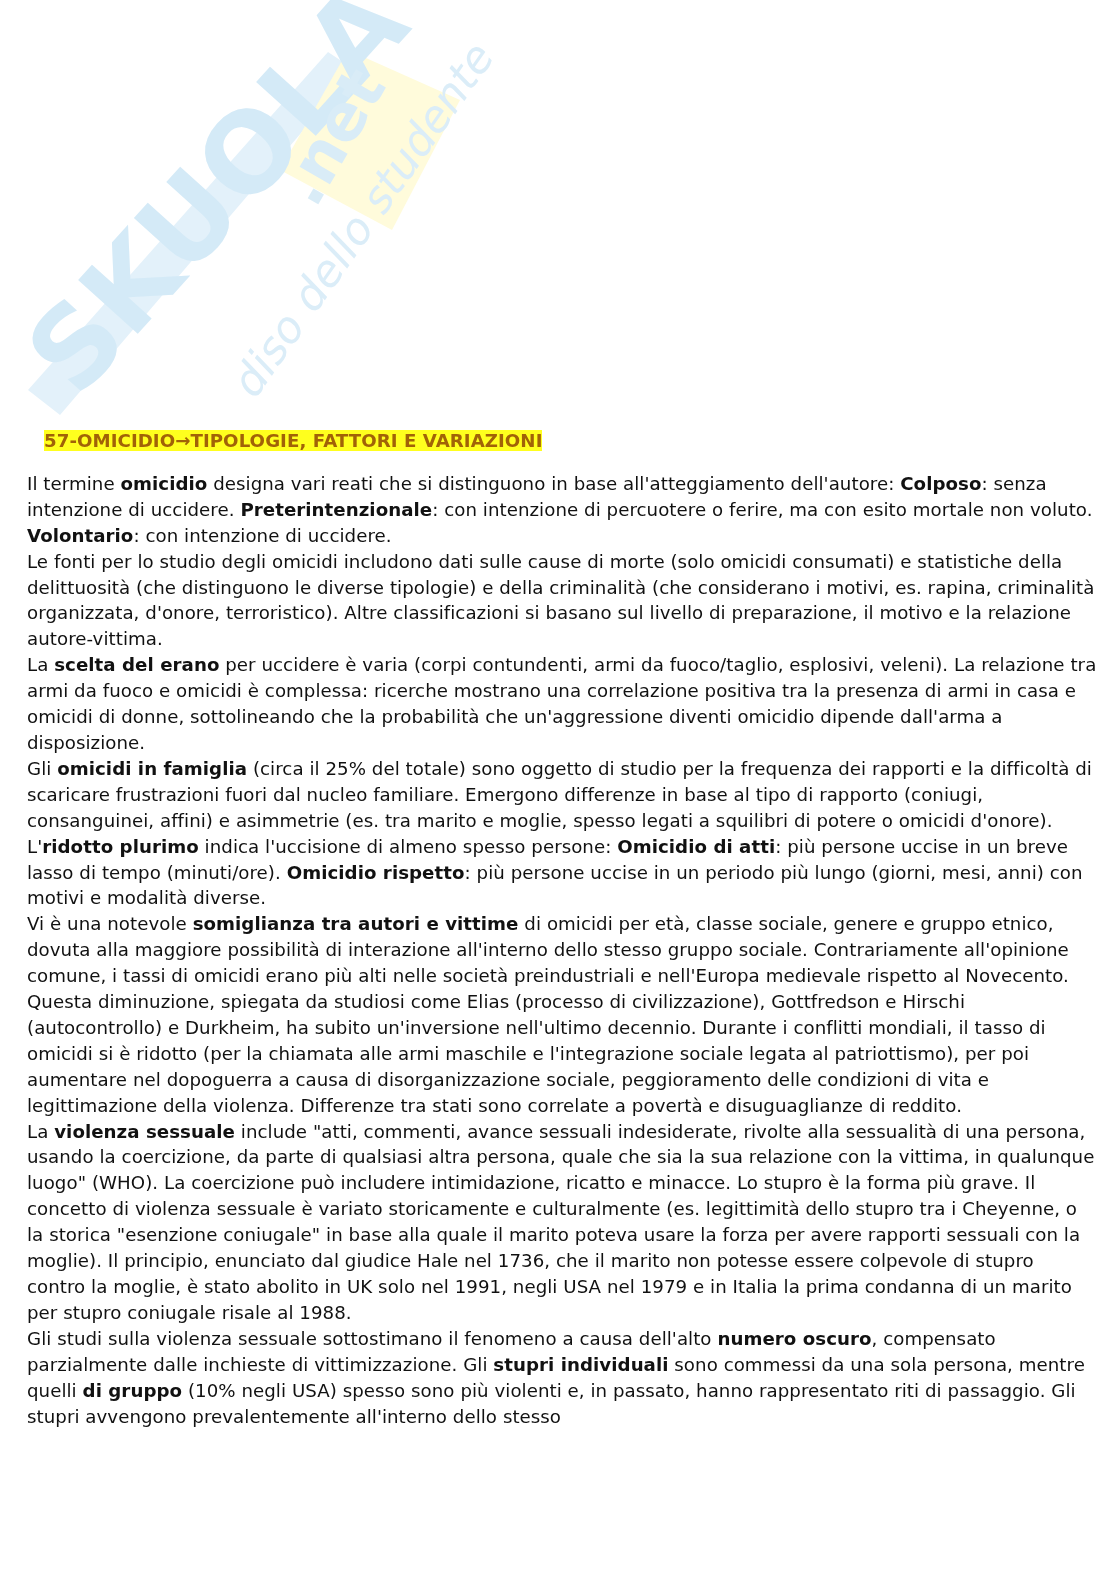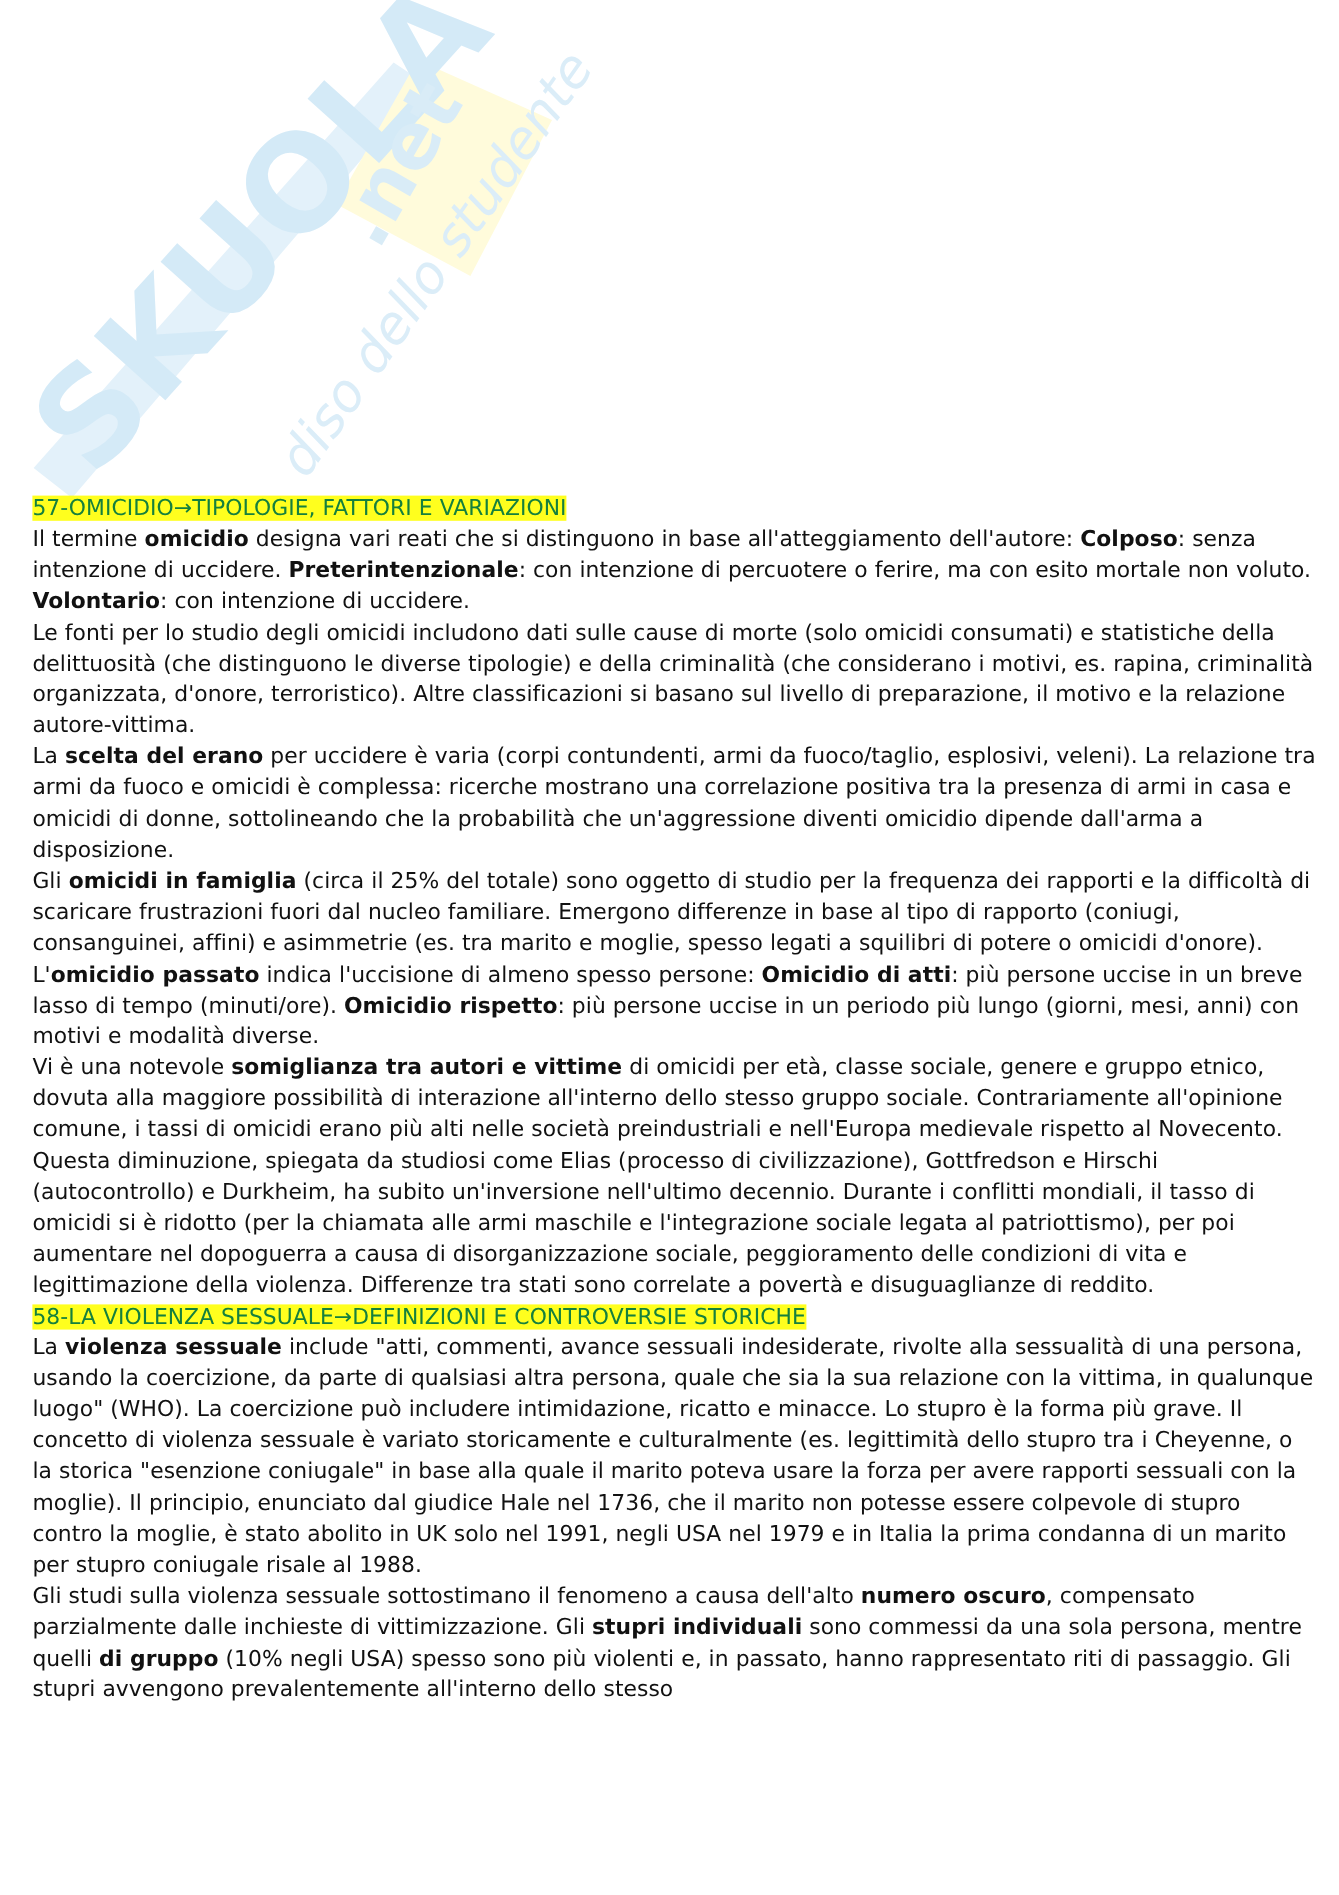--- a/index.html
+++ b/index.html
@@ -29,25 +29,25 @@
     top: 411px;
     width: 1070px;
     font-size: 18.2px;
     line-height: 25.9px;
     letter-spacing: 0.05px;
   }
   .content p {
     margin: 0;
   }
   .heading {
-    margin: 0;
-    font-weight: normal;
+    margin: 17px;
+    font-weight: bold;
     font-size: 18.2px;
     line-height: 25.9px;
-    color: #15803d;
+    color: #a16207;
   }
   .heading span.hl {
     background: #ffff1e;
   }
   b { font-weight: bold; }
 </style>
 </head>
 <body>
 
 <svg class="watermark" viewBox="0 0 560 420" xmlns="http://www.w3.org/2000/svg">
@@ -61,18 +61,17 @@
   <text x="0" y="0" transform="translate(315,210) rotate(-60)" font-family="DejaVu Sans, sans-serif" font-weight="bold" font-size="64" fill="#d9ecf7">.net</text>
   <text x="0" y="0" transform="translate(255,400) rotate(-55)" font-family="DejaVu Sans, sans-serif" font-style="italic" font-size="44" fill="#dbedf8">diso dello studente</text>
 </svg>
 
 <div class="content" id="content">
     <h2 class="heading"><span class="hl">57-OMICIDIO→TIPOLOGIE, FATTORI E VARIAZIONI</span></h2>
     <p><span>Il termine </span><b>omicidio</b><span> designa vari reati che si distinguono in base all'atteggiamento dell'autore: </span><b>Colposo</b><span>: senza intenzione di uccidere. </span><b>Preterintenzionale</b><span>: con intenzione di percuotere o ferire, ma con esito mortale non voluto. </span><b>Volontario</b><span>: con intenzione di uccidere.</span></p>
     <p><span>Le fonti per lo studio degli omicidi includono dati sulle cause di morte (solo omicidi consumati) e statistiche della delittuosità (che distinguono le diverse tipologie) e della criminalità (che considerano i motivi, es. rapina, criminalità organizzata, d'onore, terroristico). Altre classificazioni si basano sul livello di preparazione, il motivo e la relazione autore-vittima.</span></p>
     <p><span>La </span><b>scelta del erano</b><span> per uccidere è varia (corpi contundenti, armi da fuoco/taglio, esplosivi, veleni). La relazione tra armi da fuoco e omicidi è complessa: ricerche mostrano una correlazione positiva tra la presenza di armi in casa e omicidi di donne, sottolineando che la probabilità che un'aggressione diventi omicidio dipende dall'arma a disposizione.</span></p>
     <p><span>Gli </span><b>omicidi in famiglia</b><span> (circa il 25% del totale) sono oggetto di studio per la frequenza dei rapporti e la difficoltà di scaricare frustrazioni fuori dal nucleo familiare. Emergono differenze in base al tipo di rapporto (coniugi, consanguinei, affini) e asimmetrie (es. tra marito e moglie, spesso legati a squilibri di potere o omicidi d'onore).</span></p>
-    <p><span>L'</span><b>omicidio passato</b><span> indica l'uccisione di almeno spesso persone: </span><b>Omicidio di atti</b><span>: più persone uccise in un breve lasso di tempo (minuti/ore). </span><b>Omicidio rispetto</b><span>: più persone uccise in un periodo più lungo (giorni, mesi, anni) con motivi e modalità diverse.</span></p>
+    <p><span>L'</span><b>ridotto plurimo</b><span> indica l'uccisione di almeno spesso persone: </span><b>Omicidio di atti</b><span>: più persone uccise in un breve lasso di tempo (minuti/ore). </span><b>Omicidio rispetto</b><span>: più persone uccise in un periodo più lungo (giorni, mesi, anni) con motivi e modalità diverse.</span></p>
     <p><span>Vi è una notevole </span><b>somiglianza tra autori e vittime</b><span> di omicidi per età, classe sociale, genere e gruppo etnico, dovuta alla maggiore possibilità di interazione all'interno dello stesso gruppo sociale. Contrariamente all'opinione comune, i tassi di omicidi erano più alti nelle società preindustriali e nell'Europa medievale rispetto al Novecento. Questa diminuzione, spiegata da studiosi come Elias (processo di civilizzazione), Gottfredson e Hirschi (autocontrollo) e Durkheim, ha subito un'inversione nell'ultimo decennio. Durante i conflitti mondiali, il tasso di omicidi si è ridotto (per la chiamata alle armi maschile e l'integrazione sociale legata al patriottismo), per poi aumentare nel dopoguerra a causa di disorganizzazione sociale, peggioramento delle condizioni di vita e legittimazione della violenza. Differenze tra stati sono correlate a povertà e disuguaglianze di reddito.</span></p>
-    <h2 class="heading"><span class="hl">58-LA VIOLENZA SESSUALE→DEFINIZIONI E CONTROVERSIE STORICHE</span></h2>
     <p><span>La </span><b>violenza sessuale</b><span> include "atti, commenti, avance sessuali indesiderate, rivolte alla sessualità di una persona, usando la coercizione, da parte di qualsiasi altra persona, quale che sia la sua relazione con la vittima, in qualunque luogo" (WHO). La coercizione può includere intimidazione, ricatto e minacce. Lo stupro è la forma più grave. Il concetto di violenza sessuale è variato storicamente e culturalmente (es. legittimità dello stupro tra i Cheyenne, o la storica "esenzione coniugale" in base alla quale il marito poteva usare la forza per avere rapporti sessuali con la moglie). Il principio, enunciato dal giudice Hale nel 1736, che il marito non potesse essere colpevole di stupro contro la moglie, è stato abolito in UK solo nel 1991, negli USA nel 1979 e in Italia la prima condanna di un marito per stupro coniugale risale al 1988.</span></p>
     <p><span>Gli studi sulla violenza sessuale sottostimano il fenomeno a causa dell'alto </span><b>numero oscuro</b><span>, compensato parzialmente dalle inchieste di vittimizzazione. Gli </span><b>stupri individuali</b><span> sono commessi da una sola persona, mentre quelli </span><b>di gruppo</b><span> (10% negli USA) spesso sono più violenti e, in passato, hanno rappresentato riti di passaggio. Gli stupri avvengono prevalentemente all'interno dello stesso</span></p>
   </div>
 
 </body></html>

